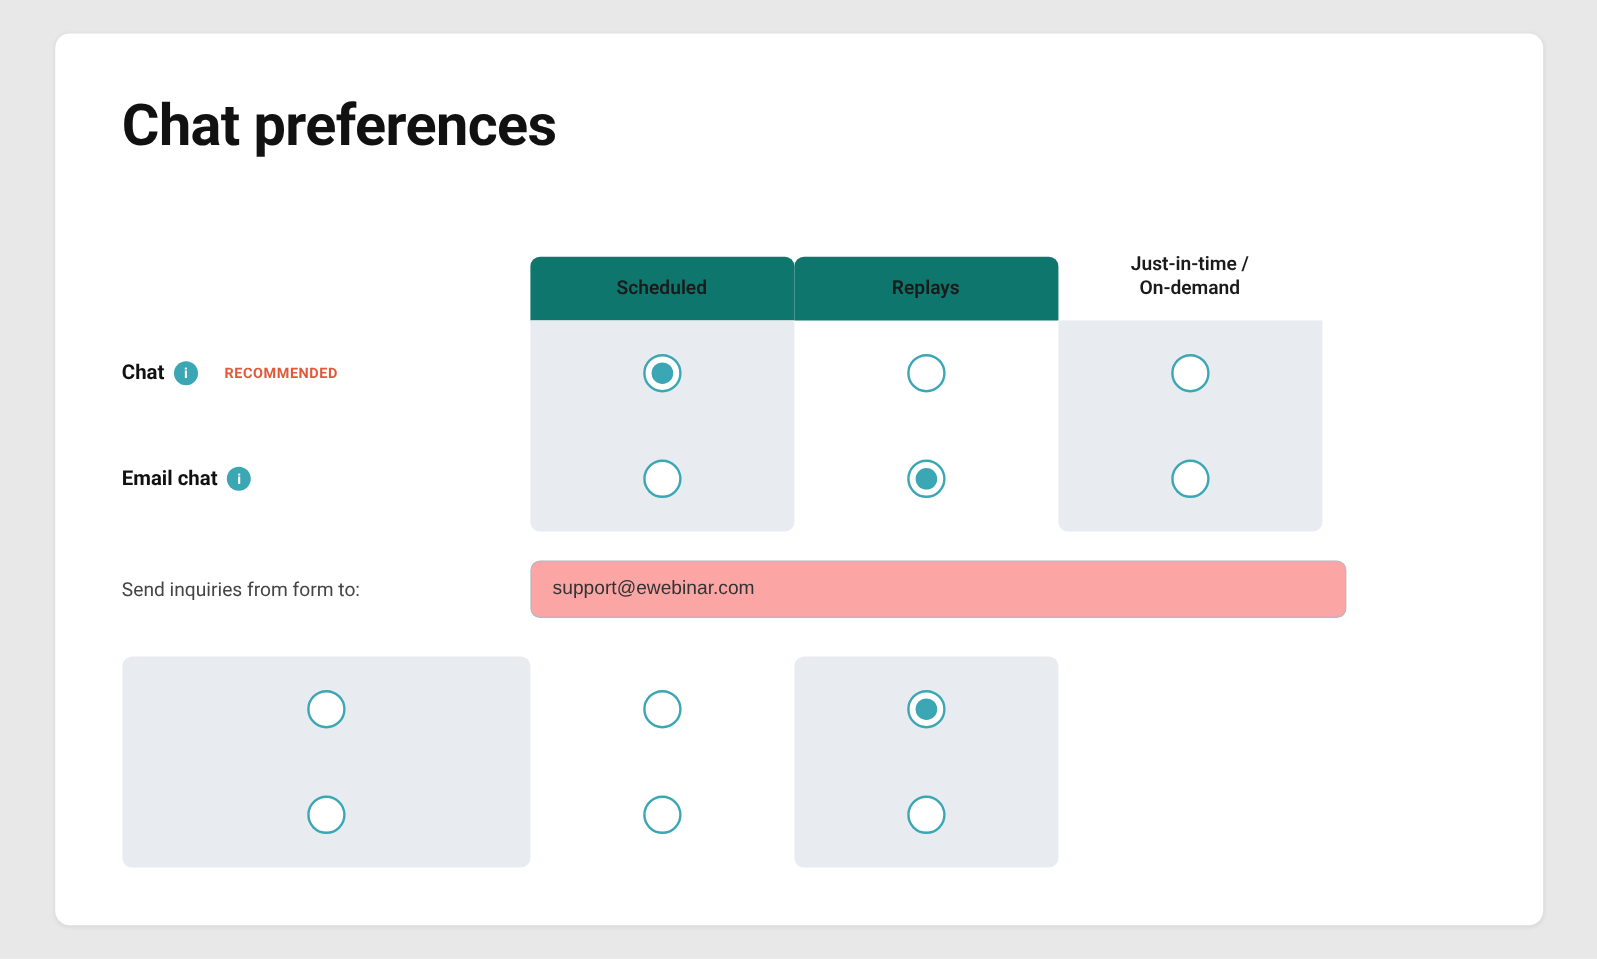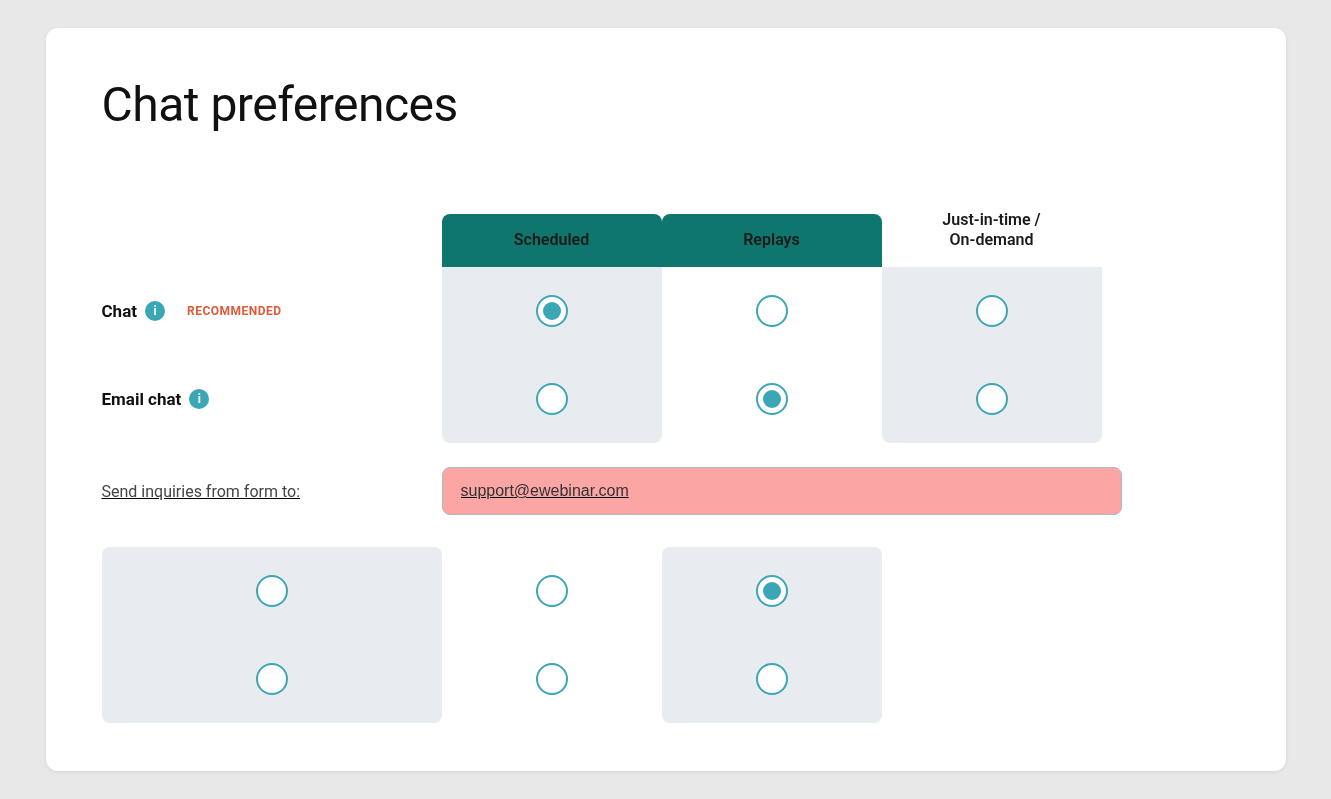--- a/index.html
+++ b/index.html
@@ -16,21 +16,21 @@
     .card {
       background: #ffffff;
       border-radius: 12px;
       padding: 48px 56px;
       width: 1240px;
       min-height: 720px;
       box-shadow: 0 1px 4px rgba(0,0,0,0.08);
     }
     .page-title {
       font-size: 48px;
-      font-weight: 400;
+      font-weight: 700;
       color: #111111;
       margin-bottom: 40px;
       letter-spacing: -0.5px;
     }
     .grid-table {
       width: 100%;
     }
     
     .grid-header {
       display: grid;
@@ -113,21 +113,20 @@
     }
     .radio-inner {
       width: 18px;
       height: 18px;
       border-radius: 50%;
       background: #3ba6b4;
     }
     
     .divider-section {
       margin: 24px 0 32px 0;
-      text-decoration: underline;
     }
     .inquiry-row {
       display: flex;
       align-items: center;
       gap: 0;
     }
     .inquiry-label {
       font-size: 16px;
       color: #444444;
       width: 340px;

